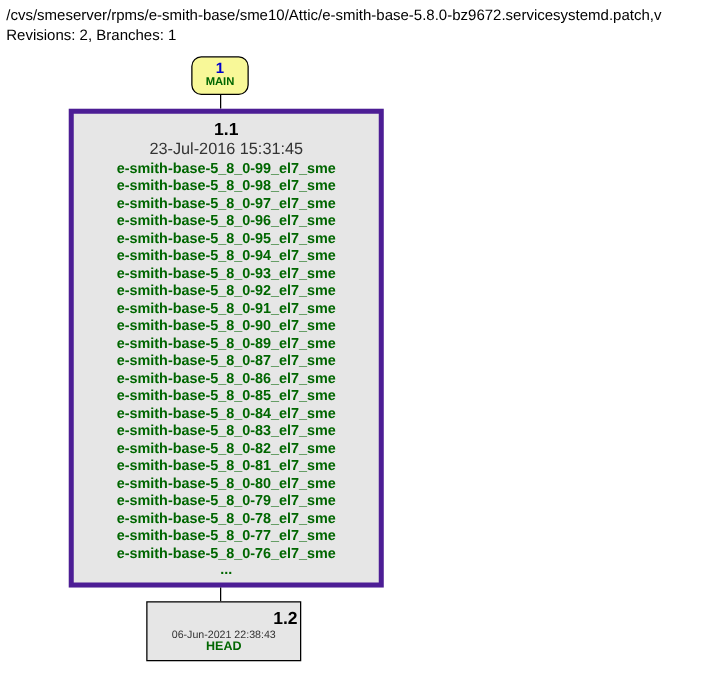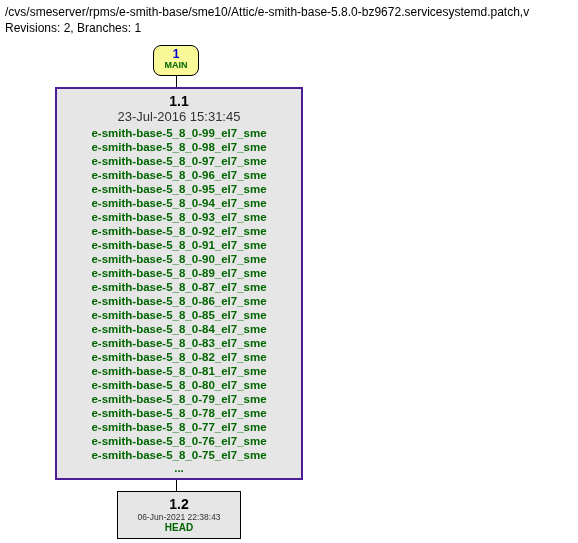--- a/index.html
+++ b/index.html
@@ -46,21 +46,21 @@
     font-size: 9px;
     font-weight: bold;
   }
   .vline {
     width: 1px;
     height: 11px;
     background: #000;
     margin-left: 141px;
   }
   .box11 {
-    border: 2px solid #4c1d95;
+    border: 4px solid #4c1d95;
     background: #e6e6e6;
     width: 240px;
     padding: 4px 2px;
     margin-left: 20px;
     text-align: center;
   }
   .box11 .title {
     font-size: 14px;
     font-weight: bold;
     margin-bottom: 0;
@@ -86,20 +86,21 @@
     border: 1px solid #000;
     background: #e6e6e6;
     width: 118px;
     padding: 4px 2px 5px 2px;
     margin-left: 82px;
     text-align: center;
   }
   .box12 .title {
     font-size: 14px;
     font-weight: bold;
+    text-align: right;
   }
   .box12 .date {
     font-size: 8.5px;
     color: #333;
     text-align: center;
   }
   .box12 .head {
     color: #006600;
     font-size: 10px;
     font-weight: bold;
@@ -142,21 +143,20 @@
         <div class="tag">e-smith-base-5_8_0-85_el7_sme</div>
         <div class="tag">e-smith-base-5_8_0-84_el7_sme</div>
         <div class="tag">e-smith-base-5_8_0-83_el7_sme</div>
         <div class="tag">e-smith-base-5_8_0-82_el7_sme</div>
         <div class="tag">e-smith-base-5_8_0-81_el7_sme</div>
         <div class="tag">e-smith-base-5_8_0-80_el7_sme</div>
         <div class="tag">e-smith-base-5_8_0-79_el7_sme</div>
         <div class="tag">e-smith-base-5_8_0-78_el7_sme</div>
         <div class="tag">e-smith-base-5_8_0-77_el7_sme</div>
         <div class="tag">e-smith-base-5_8_0-76_el7_sme</div>
-        <div class="tag">e-smith-base-5_8_0-75_el7_sme</div>
       </div>
     <div class="dots">...</div>
   </div>
 
   <div class="vline"></div>
 
   <div class="box12">
     <div class="title">1.2</div>
     <div class="date">06-Jun-2021 22:38:43</div>
     <div class="head">HEAD</div>

